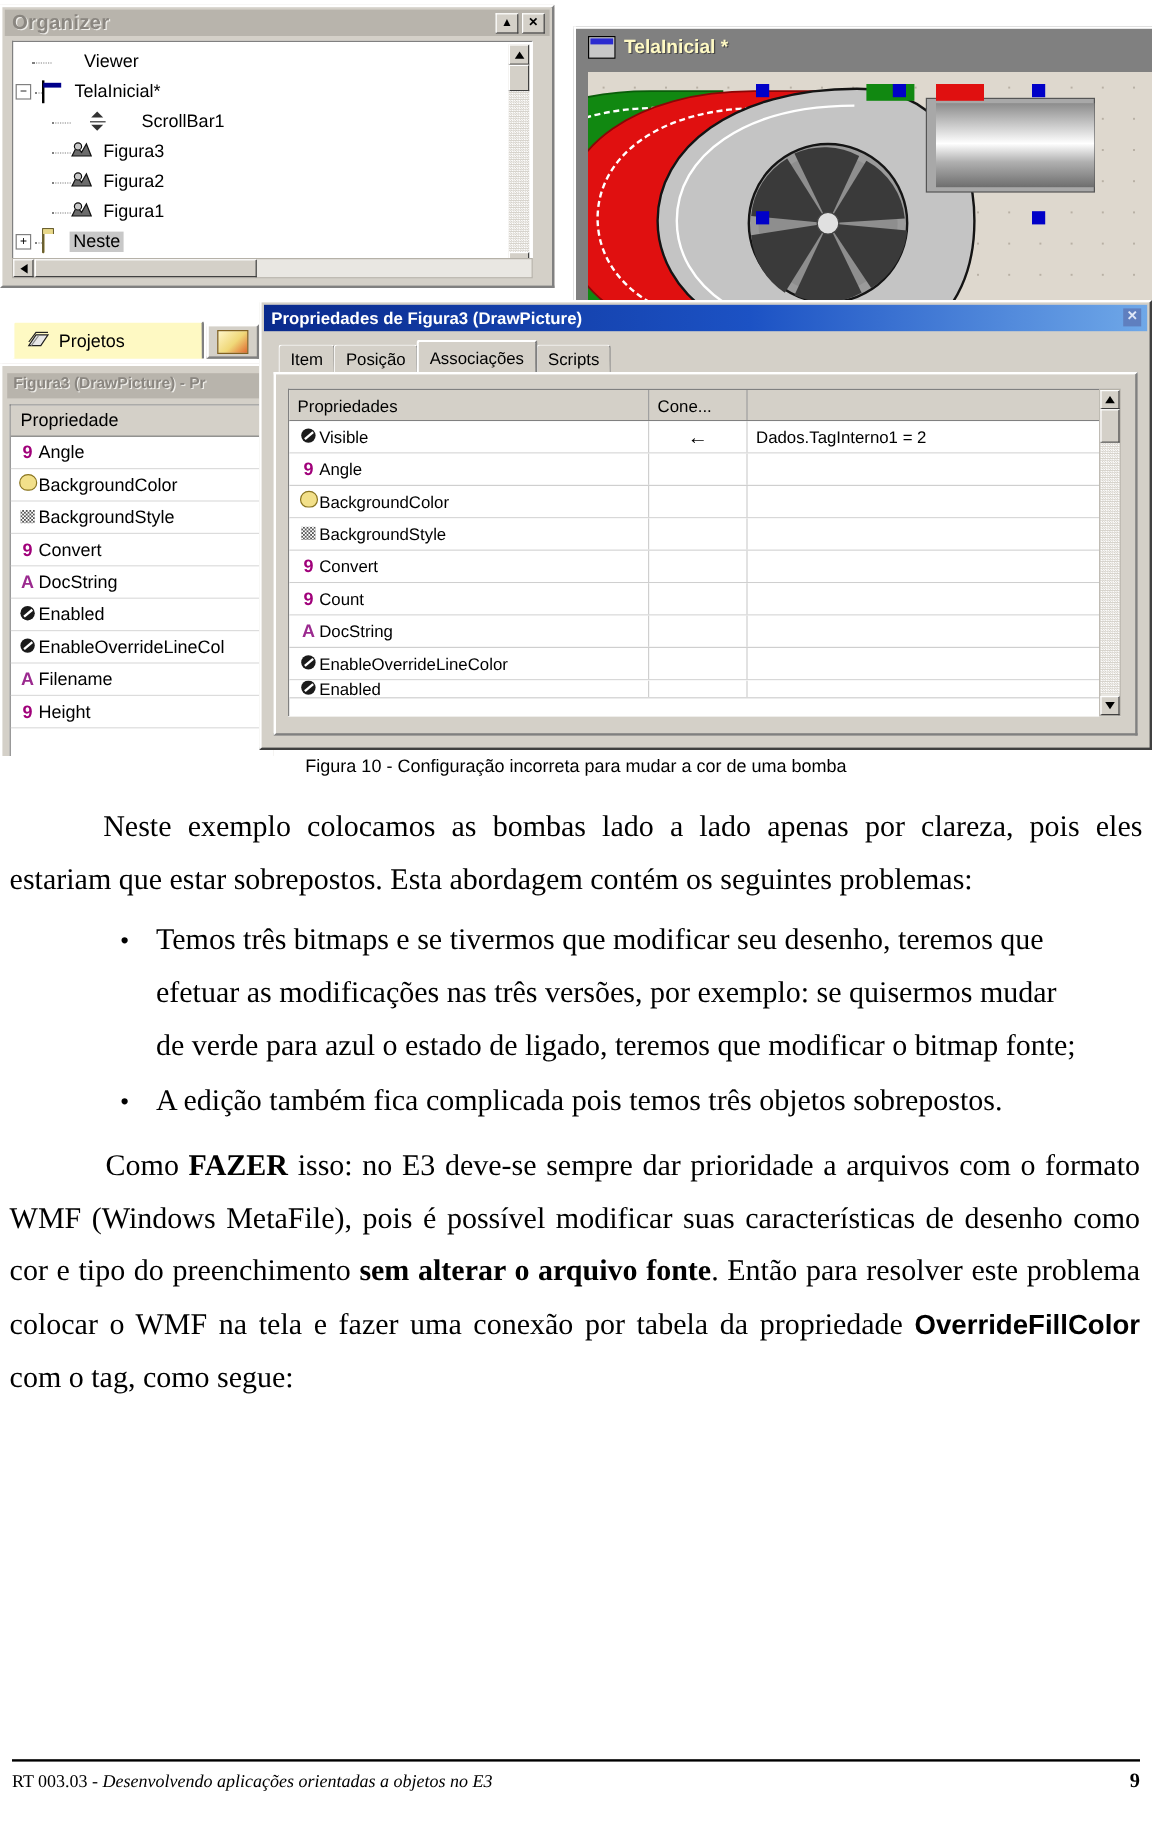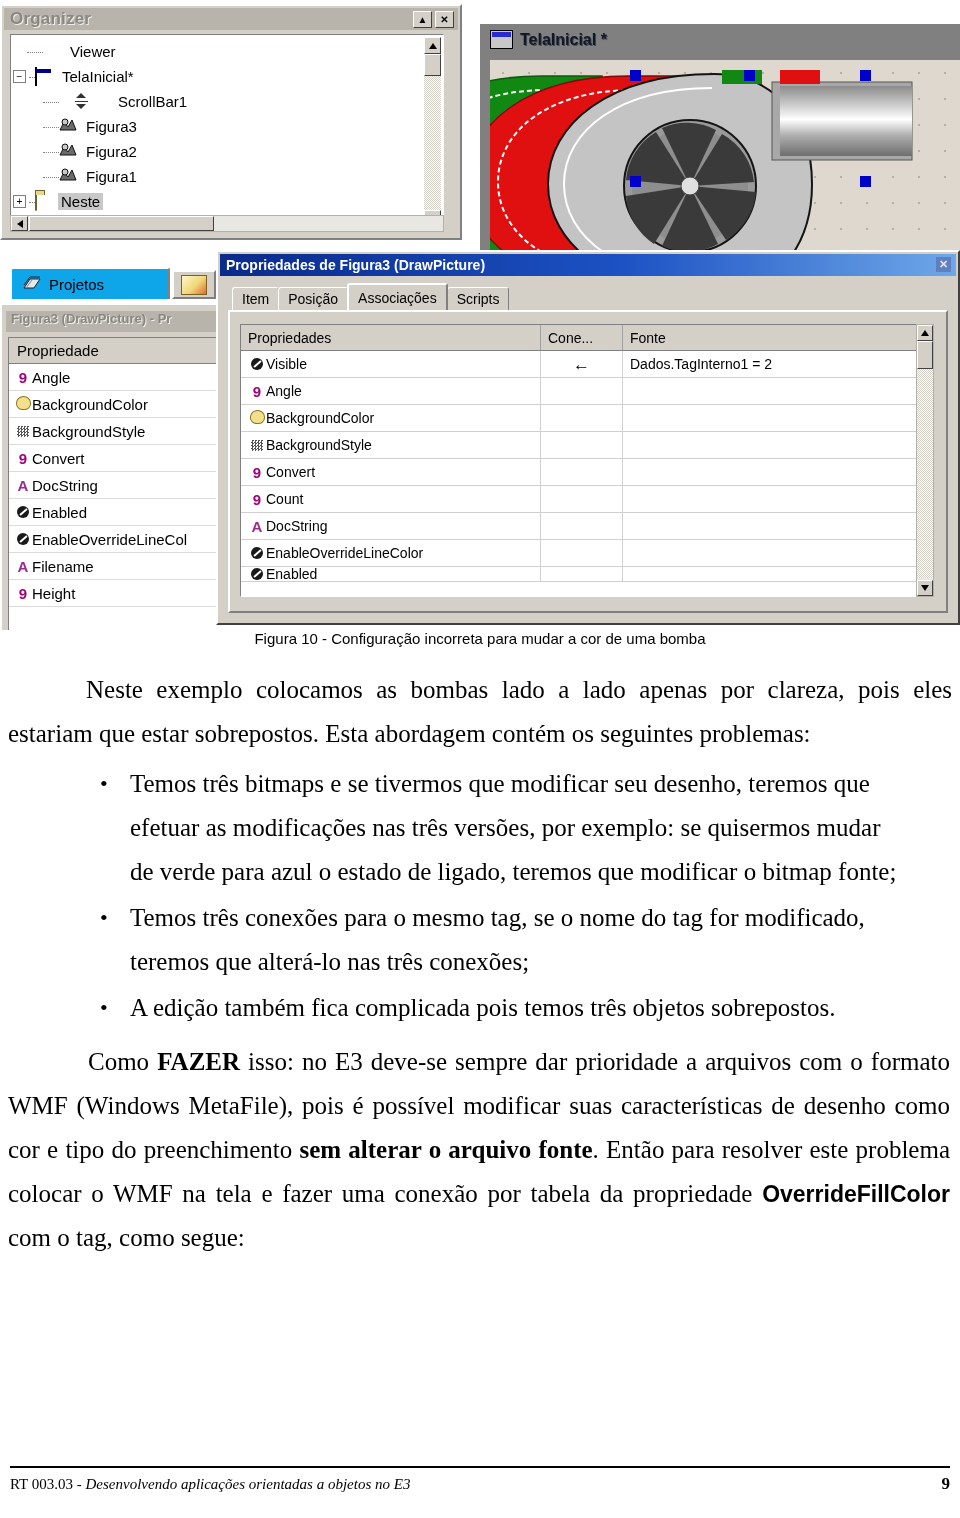--- a/index.html
+++ b/index.html
@@ -110,21 +110,21 @@
     box-sizing:border-box;display:flex;align-items:center;justify-content:center;}
   .hs-btn i{width:0;height:0;border-top:4px solid transparent;border-bottom:4px solid transparent;border-right:6px solid #000;}
   .hs-thumb{position:absolute;left:18px;top:0;width:185px;height:15px;background:#d4d0c8;
     border-top:1.5px solid #fff;border-left:1.5px solid #fff;
     border-right:1.5px solid #404040;border-bottom:1.5px solid #404040;box-sizing:border-box;}
 
   
   .tabstrip{position:absolute;left:4px;top:265px;width:224px;height:36px;}
   .tab-proj{
     position:absolute;left:6px;top:2px;width:160px;height:32px;
-    background:#0ea5e9;
+    background:#fef9c3;
     border-top:2px solid #fff;border-left:2px solid #fff;
     border-right:2px solid #808080;border-bottom:none;
     border-radius:3px 3px 0 0;box-sizing:border-box;
     display:flex;align-items:center;gap:7px;padding-left:10px;
     font-family:"Liberation Sans",sans-serif;font-size:15px;color:#000;
   }
   .ic-proj{width:20px;height:17px;flex:0 0 auto;}
   .tab-sq{
     position:absolute;left:168px;top:5px;width:44px;height:29px;background:#d4d0c8;
     border-top:2px solid #fff;border-left:2px solid #fff;
@@ -170,21 +170,21 @@
     background:repeating-conic-gradient(#555 0 25%, #fff 0 50%) 0 0/3px 3px;}
 
   
   .editor{
     position:absolute;left:478px;top:22px;width:482px;height:246px;
     background:#808080;
     border-top:2px solid #fff;border-left:2px solid #fff;box-sizing:border-box;
   }
   .ed-title{position:absolute;left:2px;top:2px;right:0;height:27px;background:#808080;
     display:flex;align-items:center;gap:7px;padding-left:8px;}
-  .ed-title .t{font-family:"Liberation Sans",sans-serif;font-size:16px;font-weight:bold;color:#0f172a;
+  .ed-title .t{font-family:"Liberation Sans",sans-serif;font-size:16px;font-weight:bold;color:#fef9c3;
     text-shadow:1px 1px 0 #4a4a4a;}
   .ic-edscreen{width:21px;height:17px;background:#c8c8c8;border:1px solid #000;position:relative;flex:0 0 auto;}
   .ic-edscreen:after{content:"";position:absolute;left:1px;top:1px;width:19px;height:5px;background:#2a2ad0;}
   .ed-canvas{
     position:absolute;left:10px;top:36px;right:0;bottom:0;
     background:#ded8ce;
     background-image:radial-gradient(circle,#b8b0a4 .8px,transparent .9px);
     background-size:26px 26px;
     overflow:hidden;
   }
@@ -510,21 +510,20 @@
       <div class="dtab">Posição</div>
       <div class="dtab active">Associações</div>
       <div class="dtab">Scripts</div>
     </div>
 
     <div class="dlg-body">
       <div class="dgrid">
         <div class="dg-head">
           <div class="c1">Propriedades</div>
           <div class="c2" style="justify-content:flex-start !important;padding-left:7px !important;">Cone...</div>
-          <div class="c3">Fonte</div>
         </div>
 
         <div class="dg-row">
           <div class="c1">
             <span class="pty bool"><span class="dotglyph"></span></span>
             <span>Visible</span>
           </div>
           <div class="c2 arrow-left">←</div>
           <div class="c3 fonte">Dados.TagInterno1 = 2</div>
         </div>
@@ -618,21 +617,20 @@
 </div>
 
 <div class="caption">Figura 10 - Configuração incorreta para mudar a cor de uma bomba</div>
 
 <div class="doc">
 
   <p class="para p-first">Neste exemplo colocamos as bombas lado a lado apenas por clareza, pois eles estariam que estar sobrepostos. Esta abordagem contém os seguintes problemas:</p>
 
   <ul class="bullets">
     <li>Temos três bitmaps e se tivermos que modificar seu desenho, teremos que efetuar as modificações nas três versões, por exemplo: se quisermos mudar de verde para azul o estado de ligado, teremos que modificar o bitmap fonte;</li>
-    <li>Temos três conexões para o mesmo tag, se o nome do tag for modificado, teremos que alterá-lo nas três conexões;</li>
     <li>A edição também fica complicada pois temos três objetos sobrepostos.</li>
   </ul>
 
   <p class="para p-body"><span>Como </span><b>FAZER</b><span> isso: no E3 deve-se sempre dar prioridade a arquivos com o formato WMF (Windows MetaFile), pois é possível modificar suas características de desenho como cor e tipo do preenchimento </span><b>sem alterar o arquivo fonte</b><span>. Então para resolver este problema colocar o WMF na tela e fazer uma conexão por tabela da propriedade </span><b style="font-family:'Liberation Sans',sans-serif;font-size:23px;">OverrideFillColor</b><span> com o tag, como segue:</span></p>
 
 </div>
 
 <div class="footer-line"></div>
 <div class="footer">
   <div class="fl"><span>RT 003.03 - </span><em>Desenvolvendo aplicações orientadas a objetos no E3</em></div>

